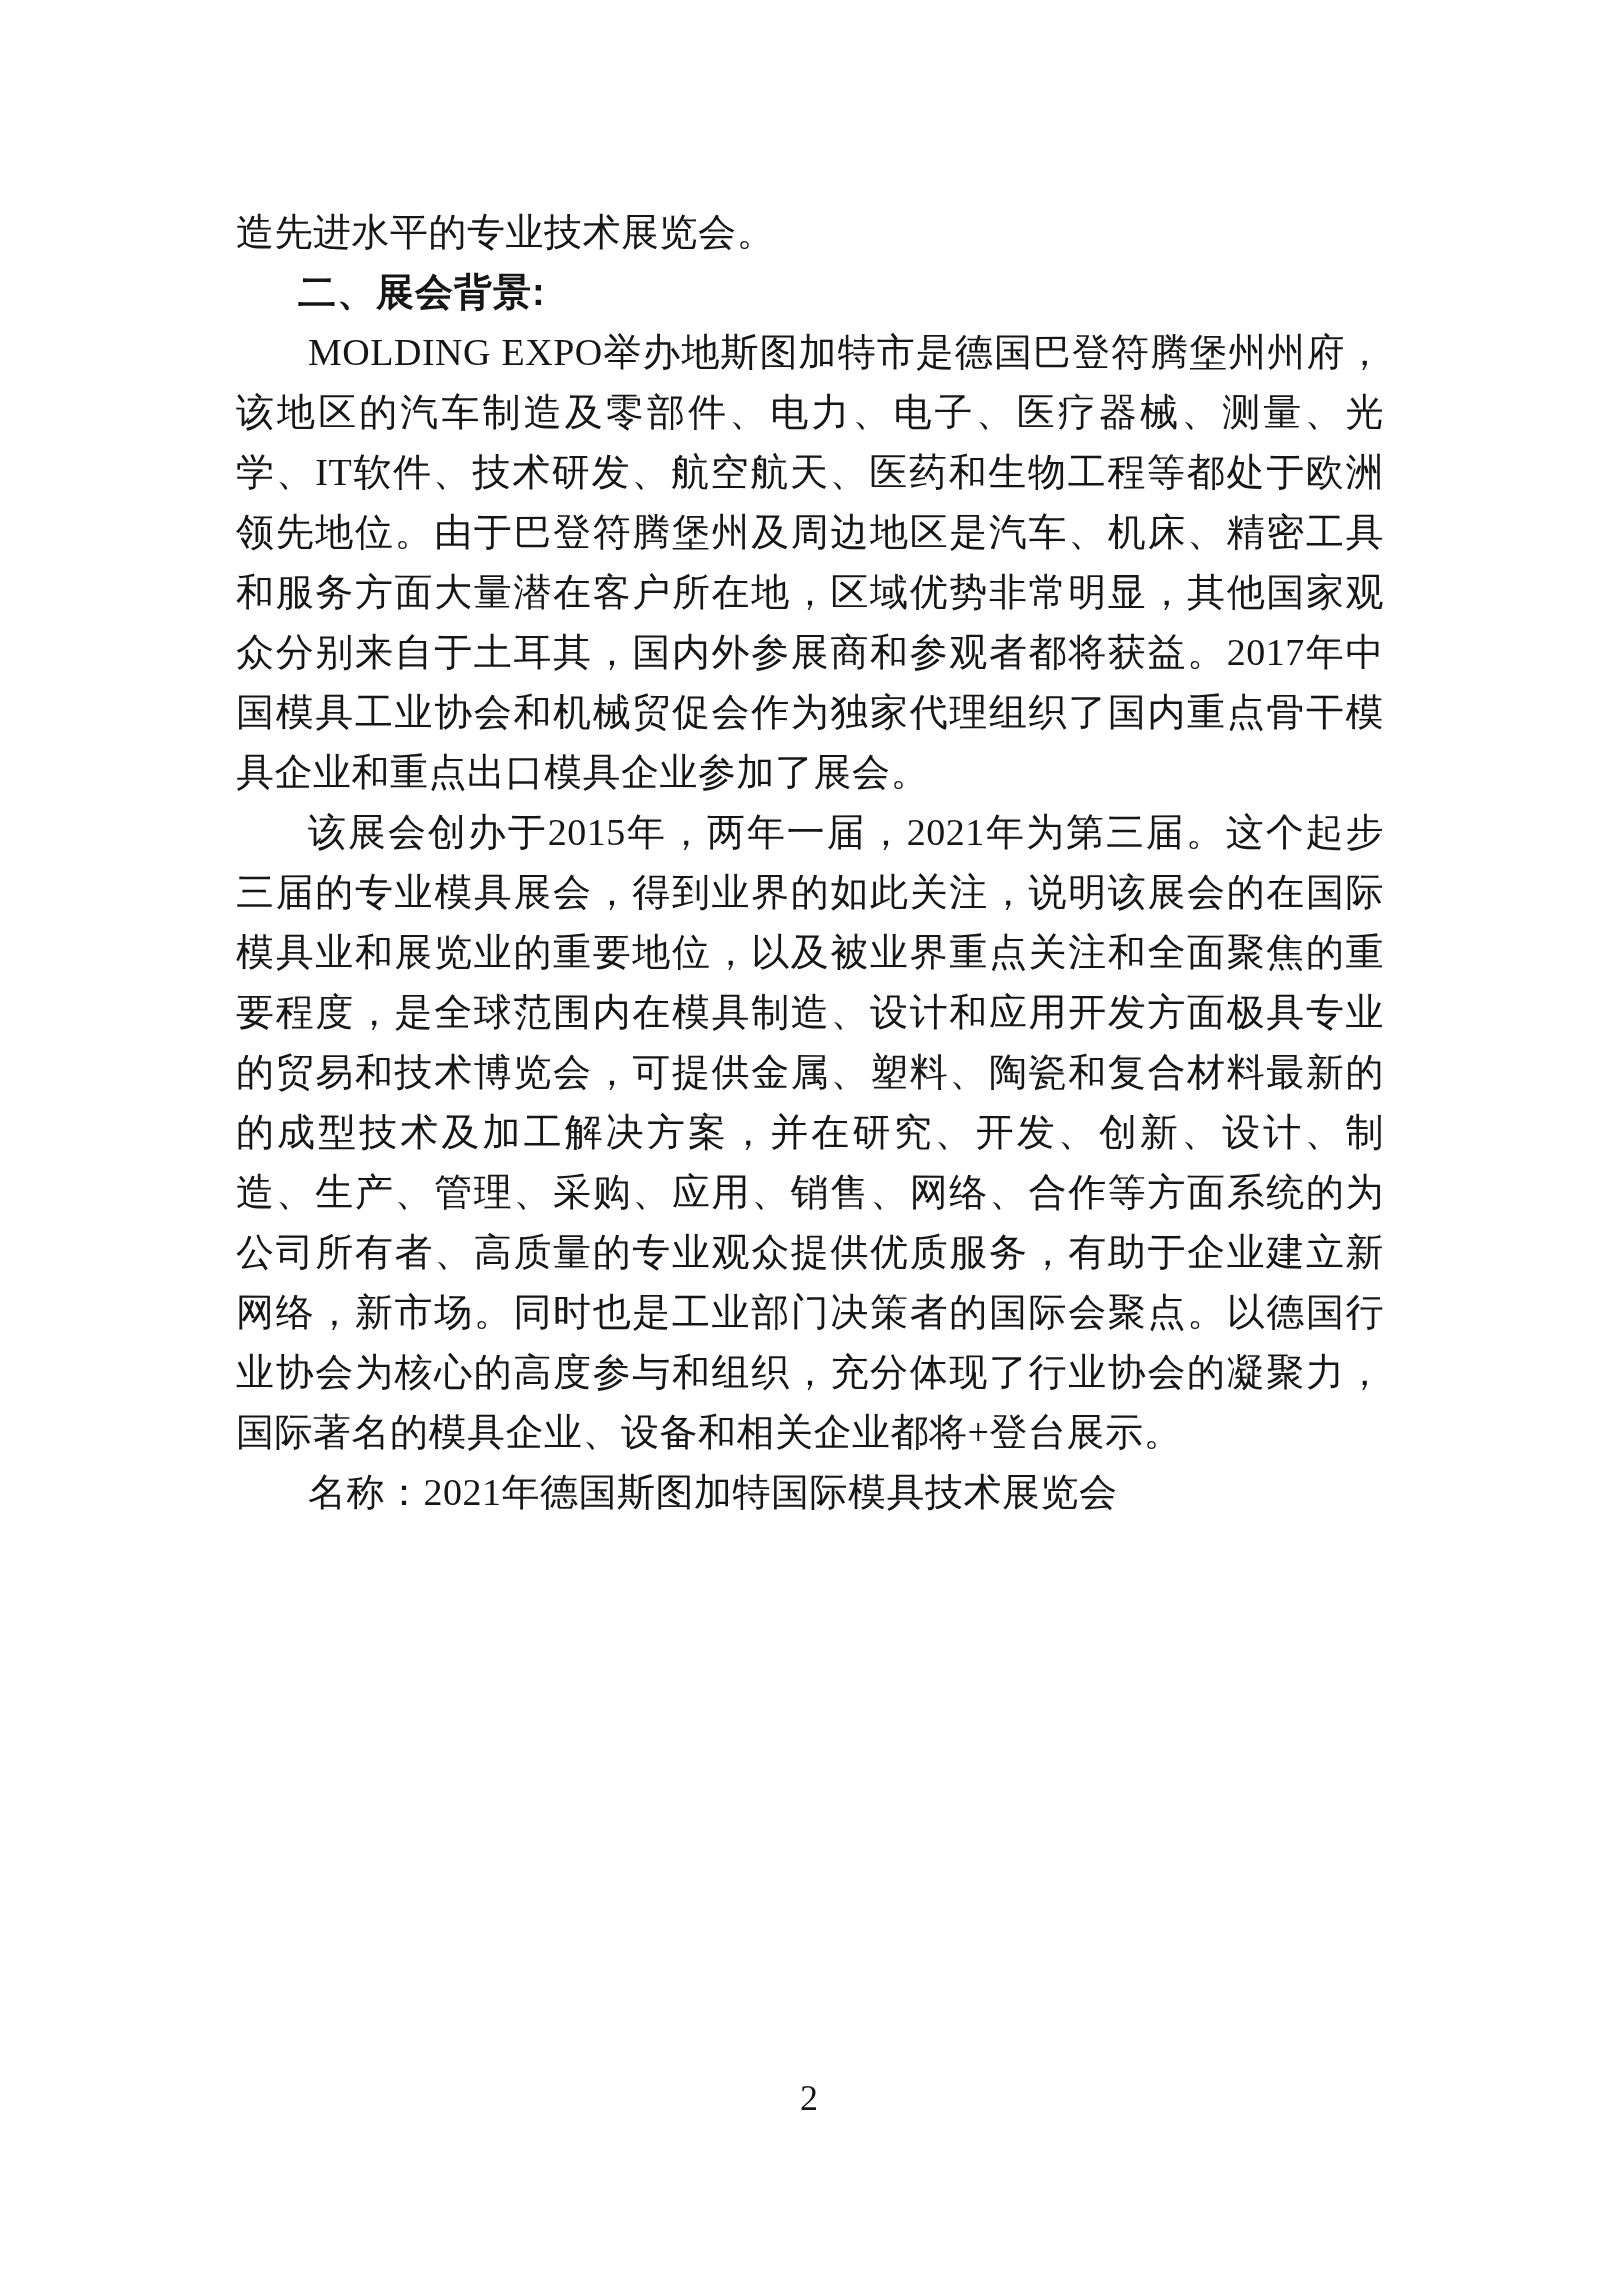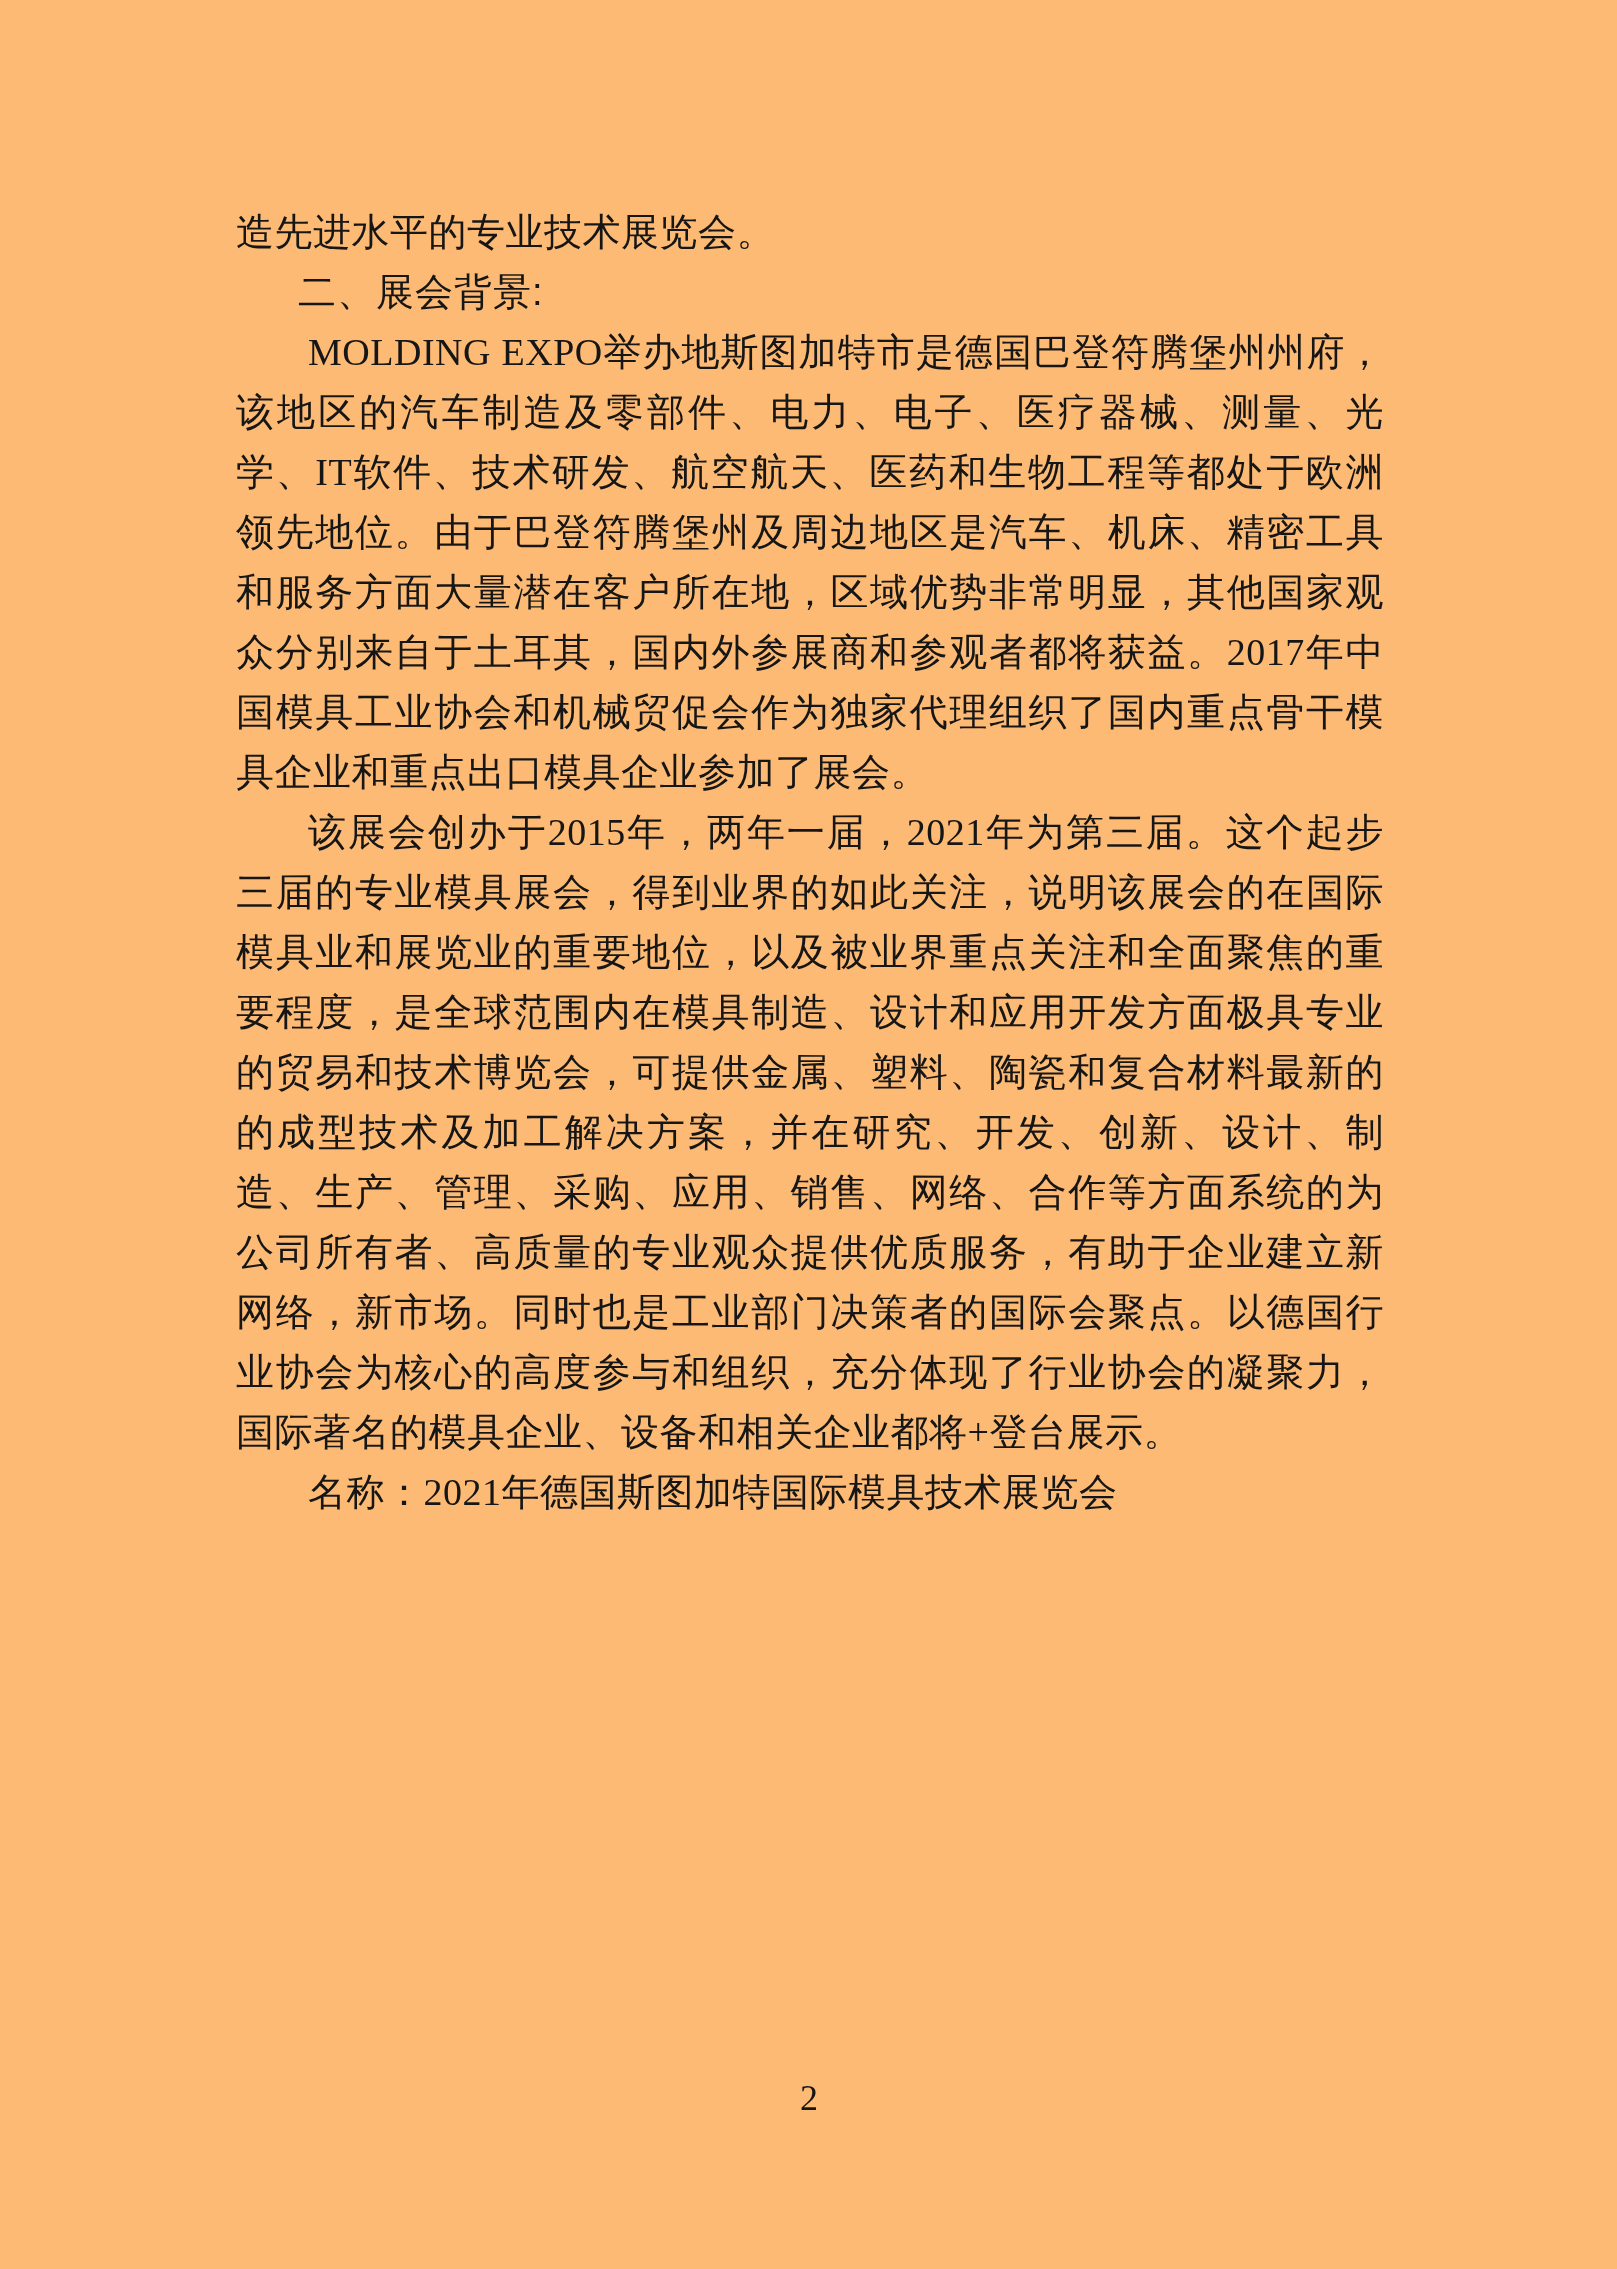--- a/index.html
+++ b/index.html
@@ -5,21 +5,21 @@
   html, body {
     margin: 0;
     padding: 0;
     background: #e8e8e8;
   }
   .page {
     position: relative;
     width: 1618px;
     height: 2269px;
     margin: 0 auto;
-    background: #fdba74;
+    background: #ffffff;
     overflow: hidden;
   }
   .doc-body {
     position: absolute;
     left: 236px;
     top: 202px;
     width: 1148px;
   }
   .para {
     margin: 0;
@@ -30,21 +30,21 @@
     text-align: justify;
     text-justify: inter-ideograph;
     letter-spacing: 0.5px;
     word-break: break-all;
   }
   .para.indent {
     text-indent: 72px;
   }
   .para.heading {
     font-family: "Liberation Sans", "DejaVu Sans", sans-serif;
-    font-weight: normal;
+    font-weight: bold;
     text-align: left;
     text-indent: 62px;
     letter-spacing: 1px;
   }
   .page-footer {
     position: absolute;
     left: 0;
     top: 2078px;
     width: 1618px;
     text-align: center;

